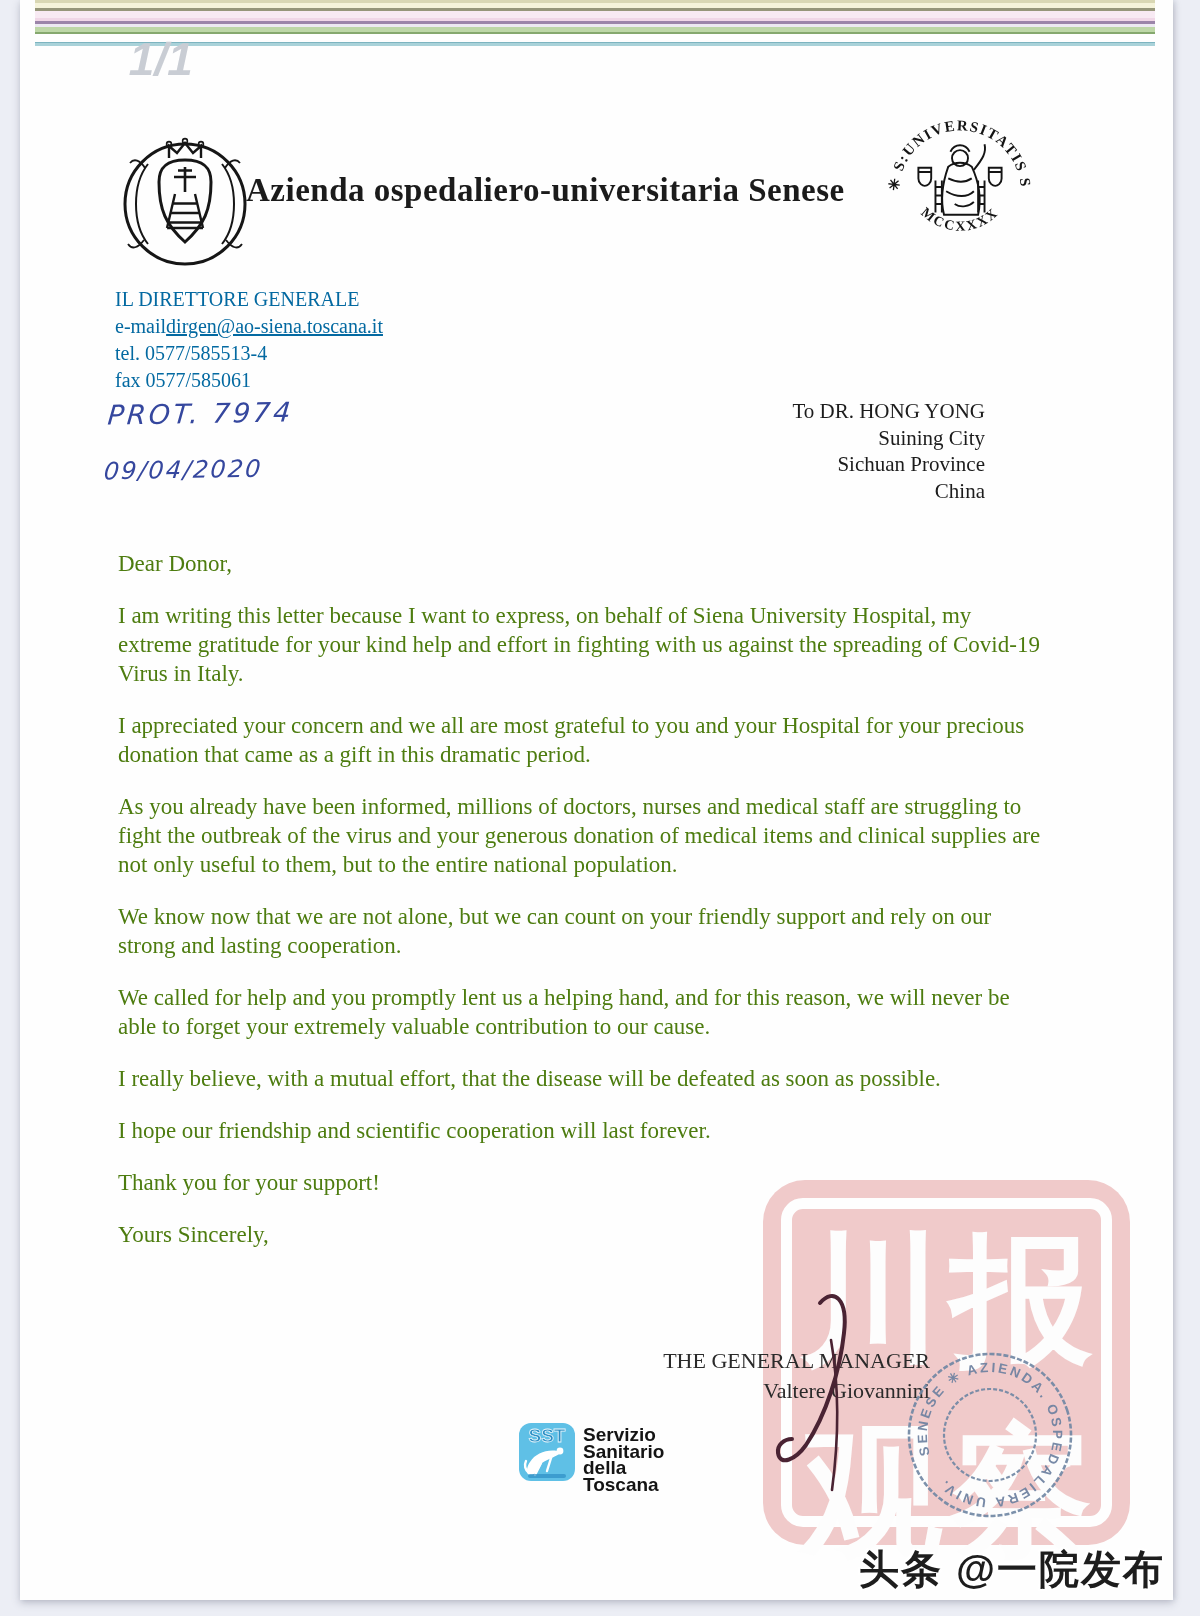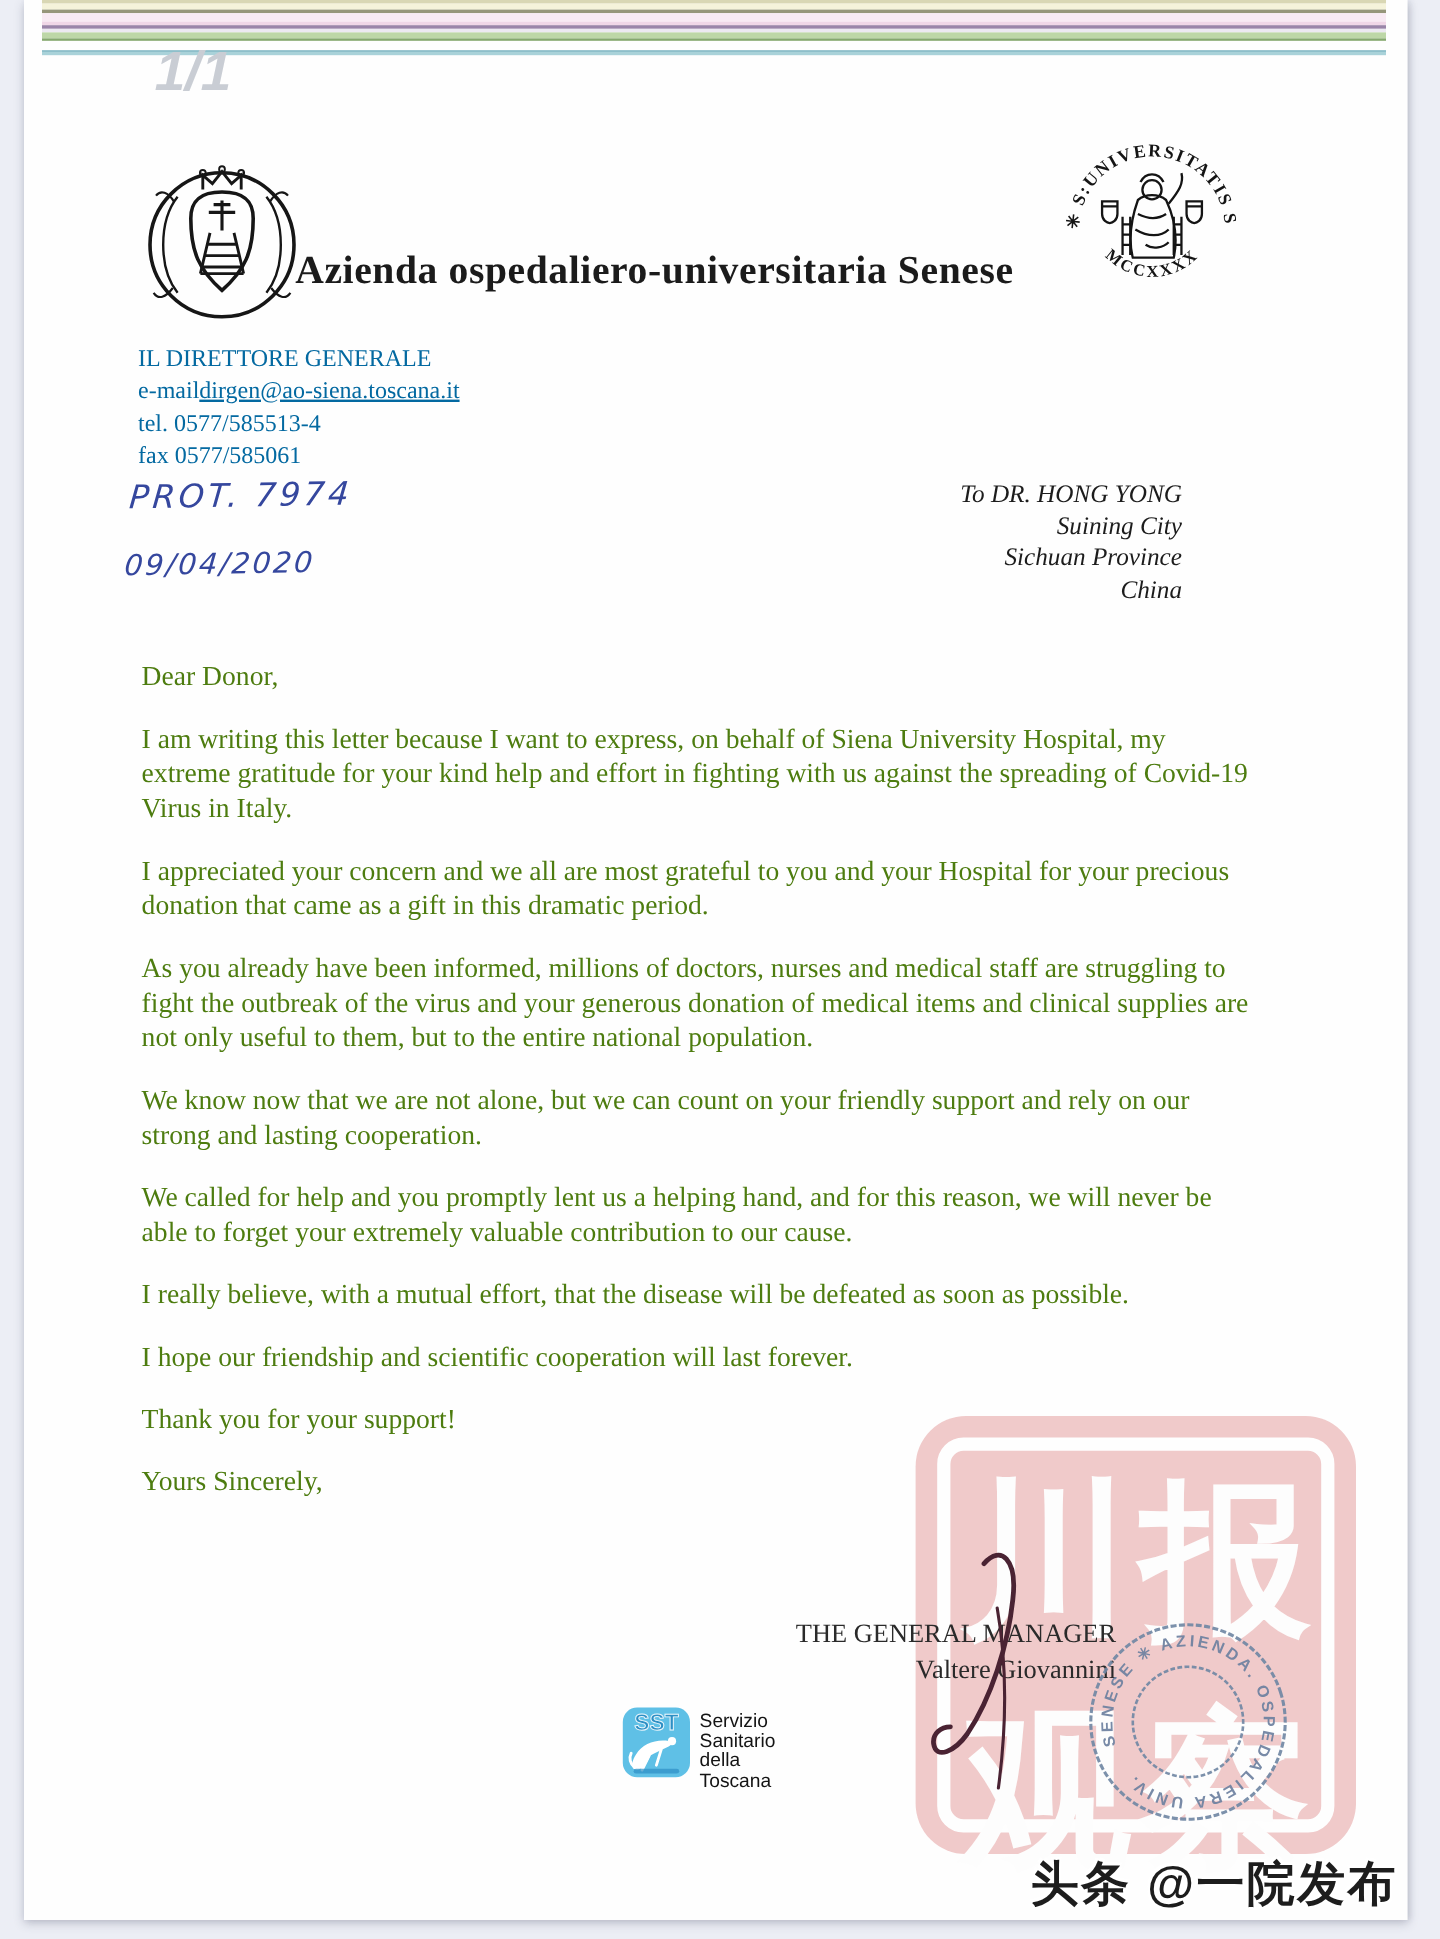--- a/index.html
+++ b/index.html
@@ -33,38 +33,37 @@
     font-family:"Liberation Sans", sans-serif;
     font-size:46px;font-weight:bold;color:#c9cdd4;
     transform:skewX(-12deg);
   }
   
   .logo-left{position:absolute;left:90px;top:132px;}
   .org-title{
     position:absolute;left:226px;top:172px;
     font-size:33px;font-weight:bold;color:#1b1b1b;letter-spacing:.5px;
     white-space:nowrap;
-    margin-top:36px;
   }
   .seal-right{position:absolute;left:860px;top:108px;}
   
   .contact{position:absolute;left:95px;top:286px;font-size:20px;color:#0369a1;line-height:27px;}
   .contact .email{ text-decoration:underline; margin-left:0;}
   
   .handwritten{
     position:absolute;color:#35479e;
     font-family:"DejaVu Sans", sans-serif;font-style:italic;
     transform:skewX(-6deg) rotate(-1deg);letter-spacing:3px;
   }
   .hw-prot{left:88px;top:398px;font-size:27px;}
   .hw-date{left:84px;top:456px;font-size:24px;letter-spacing:2px;}
   
   .recipient{
     position:absolute;right:188px;top:398px;text-align:right;
-    font-size:21px;line-height:26.5px;color:#1c1c1c;font-style:italic;
+    font-size:21px;line-height:26.5px;color:#1c1c1c;
   }
   
   .letter-body{
     position:absolute;left:98px;top:549px;width:928px;
     font-size:23px;line-height:29px;color:#4d7c0f;z-index:2;
   }
   .letter-body p{margin:0 0 23px 0;}
   
   .red-seal{
     position:absolute;left:743px;top:1180px;width:367px;height:365px;
@@ -88,22 +87,22 @@
   
   .sig-block{
     position:absolute;left:605px;top:1346px;width:305px;text-align:right;
     font-size:22px;line-height:30px;color:#2a2a2a;z-index:2;
   }
   .sig-ink{position:absolute;left:748px;top:1285px;z-index:4;}
   
   .sst{position:absolute;left:498px;top:1422px;}
   .sst-label{
     position:absolute;left:563px;top:1427px;
-    font-family:"Liberation Sans", sans-serif;font-weight:normal;
-    font-size:16px;line-height:16.5px;color:#141414;
+    font-family:"Liberation Sans", sans-serif;font-weight:bold;
+    font-size:19px;line-height:16.5px;color:#141414;
   }
   
   .credit{
     position:absolute;right:8px;top:1542px;
     font-family:Liberation Sans, sans-serif;
     font-size:40px;font-weight:bold;color:#1d1d1d;letter-spacing:2px;
     text-shadow:-2px -2px 0 #fff,2px -2px 0 #fff,-2px 2px 0 #fff,2px 2px 0 #fff,0 0 7px #fff;
     z-index:5;
   }
 </style>

